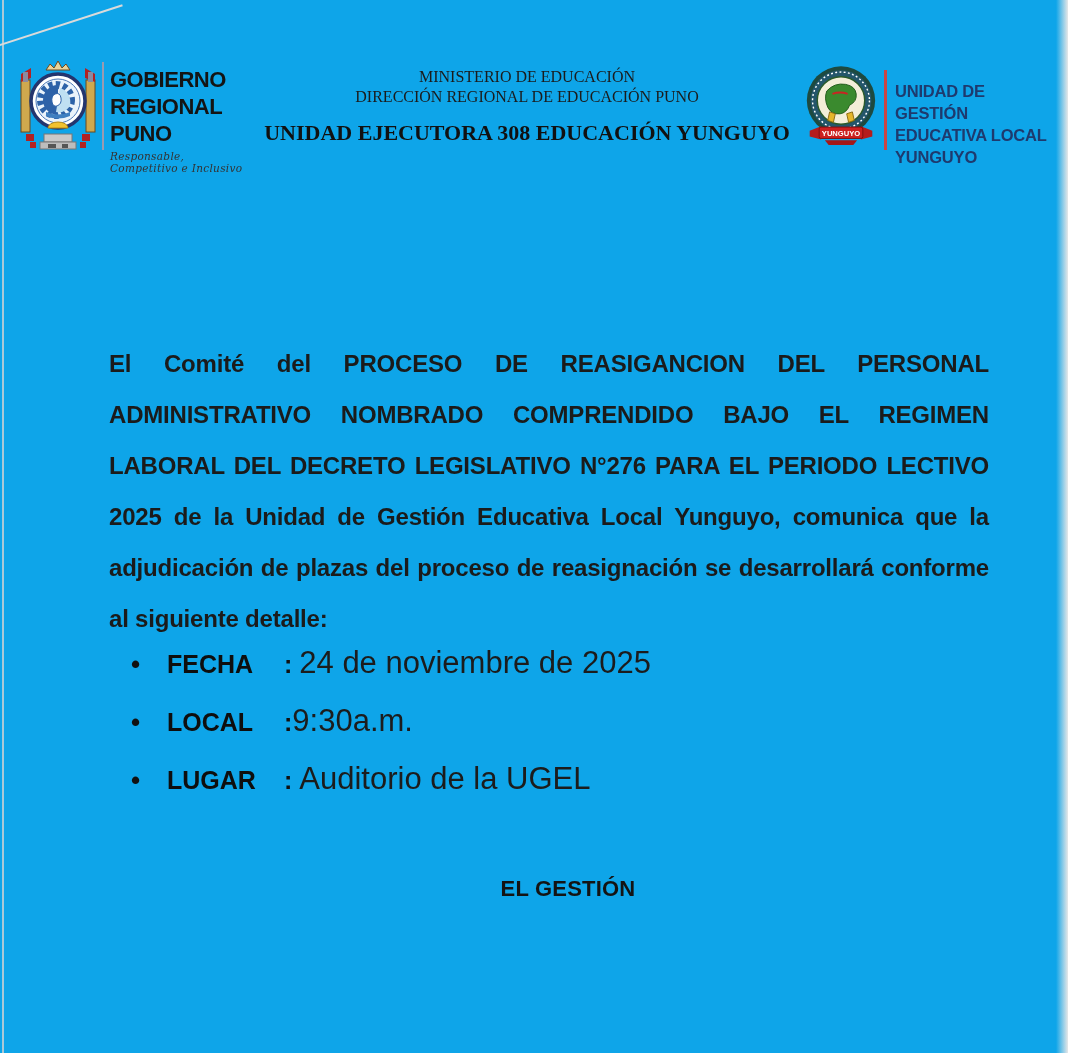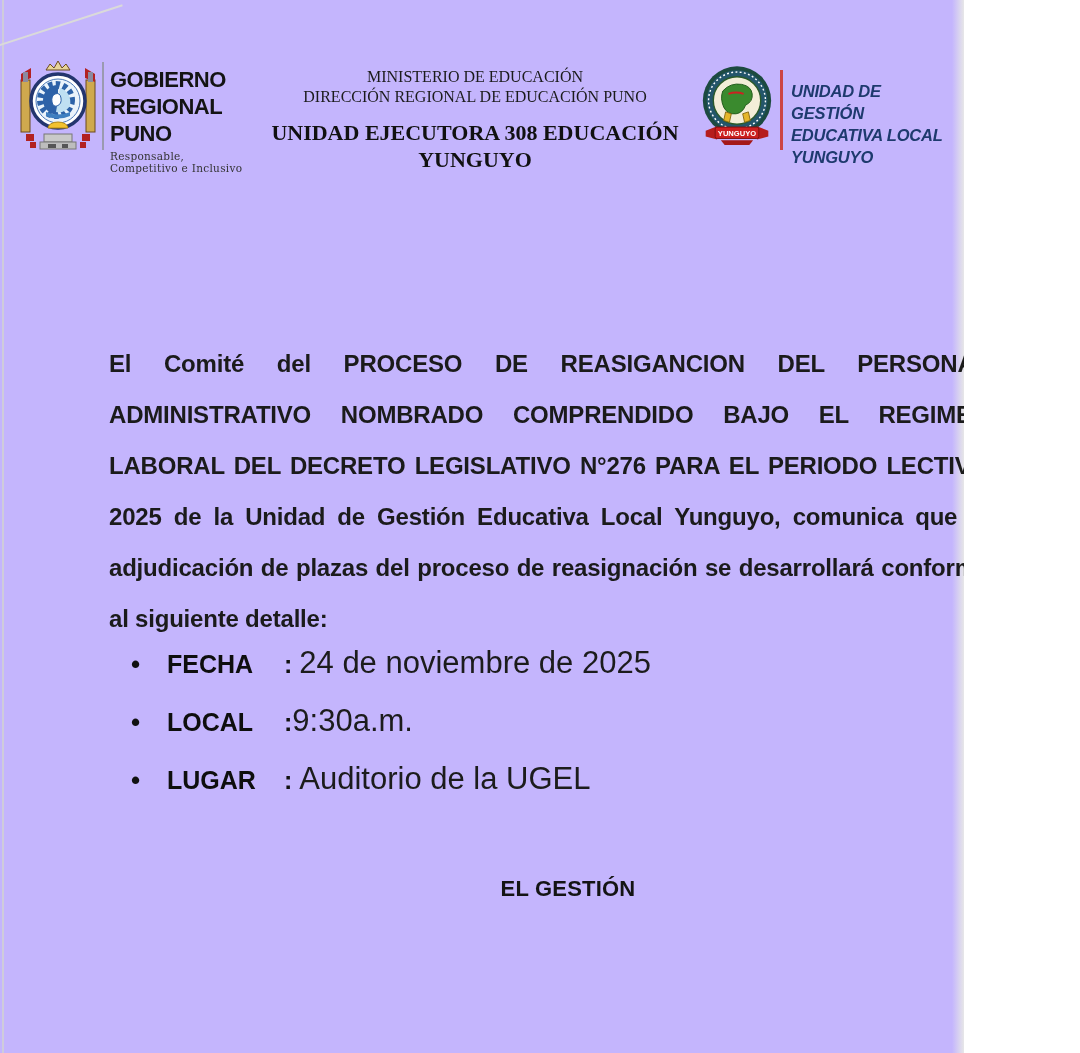--- a/index.html
+++ b/index.html
@@ -1,50 +1,50 @@
 <!DOCTYPE html>
 <html><head>
 <meta charset="utf-8">
 <style>
   html,body{margin:0;padding:0;background:#ffffff;}
   .page{
     position:relative;
-    width:964px;height:1053px;
-    background:#c4b5fd;
+    width:1068px;height:1053px;
+    background:#0ea5e9;
     overflow:hidden;
     color:#161616;
     font-family:"Liberation Sans", sans-serif;
   }
   
   .edge-left{position:absolute;left:2px;top:0;bottom:0;width:2px;background:#d2d2d2;opacity:.8;}
   .edge-right{position:absolute;right:0;top:0;bottom:0;width:12px;
     background:linear-gradient(to left,#e7e7e7,rgba(255,255,255,0));}
   .edge-diagonal{position:absolute;left:-6px;top:46px;width:135px;height:1.5px;background:#dadada;
     transform:rotate(-18deg);transform-origin:left center;}
 
   
   .letterhead{position:absolute;top:58px;left:18px;right:12px;display:flex;align-items:flex-start;}
   .logo-left{display:flex;align-items:flex-start;width:232px;flex:0 0 auto;}
   .crest{width:80px;height:100px;flex:0 0 auto;}
   .vsep-gray{width:2px;height:88px;background:#9a9ab0;margin:4px 6px 0 4px;flex:0 0 auto;}
   .org-left{padding-top:8px;}
   .org-left .big{font-weight:bold;font-size:22px;line-height:27px;letter-spacing:-.5px;color:#141414;}
-  .org-left .tagline{font-family:"DejaVu Serif", serif;font-size:10.5px;
+  .org-left .tagline{font-family:"DejaVu Serif", serif;font-style:italic;font-size:10.5px;
     color:#333;margin-top:3px;letter-spacing:.3px;}
 
   .center-head{flex:1 1 auto;text-align:center;font-family:"Liberation Serif", serif;padding-top:9px;}
   .center-head .l1{font-size:16px;line-height:20px;color:#1b1b1b;}
   .center-head .l2{font-size:16px;line-height:20px;color:#1b1b1b;}
   .center-head .l3{font-size:22px;line-height:27px;font-weight:bold;margin-top:12px;color:#111;}
 
   .logo-right{display:flex;align-items:flex-start;width:252px;flex:0 0 auto;}
   .emblem{width:74px;height:96px;flex:0 0 auto;margin-top:4px;}
   .vsep-red{width:3px;height:80px;background:#c44;margin:12px 8px 0 6px;flex:0 0 auto;}
   .org-right{padding-top:22px;font-weight:bold;font-size:16.5px;line-height:22px;
-    color:#1e3a6e;letter-spacing:-.2px;font-style:italic;}
+    color:#1e3a6e;letter-spacing:-.2px;}
 
   
   .title-row{position:absolute;top:186px;left:0;right:0;text-align:center;}
   .doc-title{
     display:inline-block;
     font-size:58px;font-weight:bold;letter-spacing:-1px;
     color:#060606;
     padding:0 12px 5px 12px;
     border-bottom:7px solid #060606;
   }

